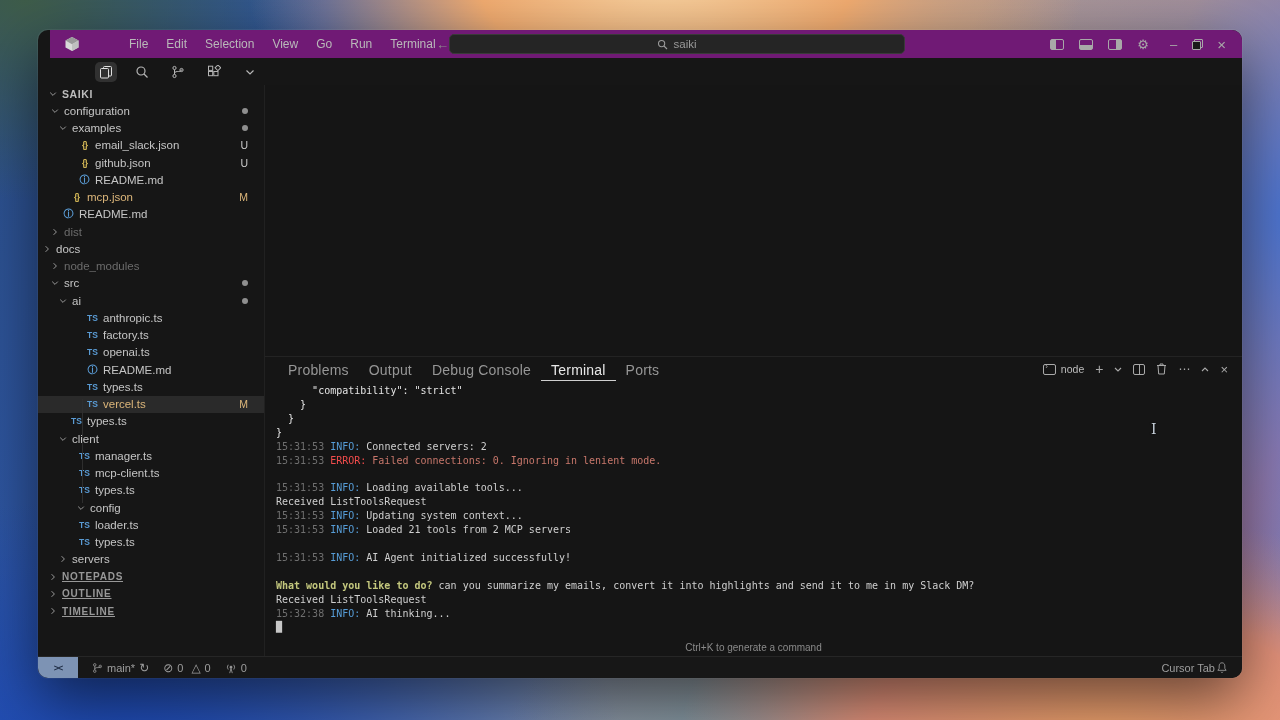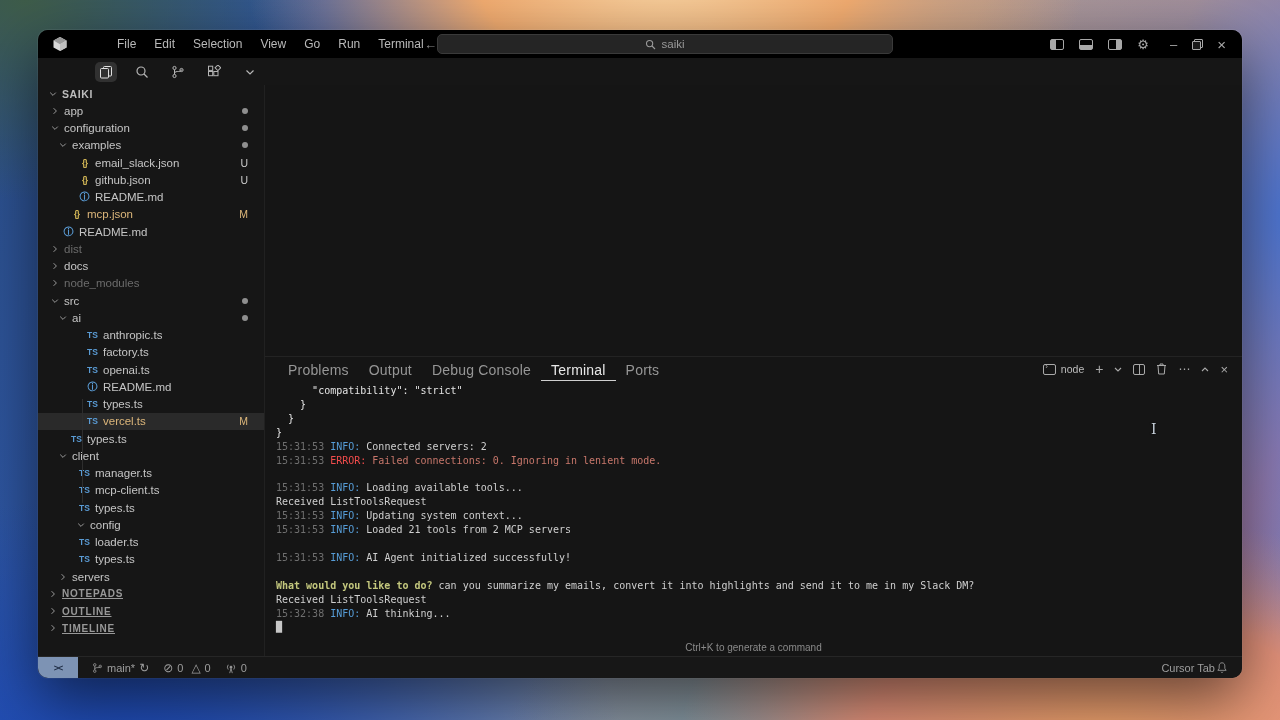--- a/index.html
+++ b/index.html
@@ -20,21 +20,21 @@
 
   
   .window{
     position:absolute; left:38px; top:30px; width:1204px; height:648px;
     background:#161616; border-radius:10px;
     box-shadow:0 22px 60px rgba(0,0,0,.55), 0 0 0 1px rgba(255,255,255,.07);
     color:#c5c5c5; overflow:hidden;
   }
 
   
-  .titlebar{ position:relative; height:28px; background:#000000; }
+  .titlebar{ position:relative; height:28px; background:#701a75;margin-left:12px; }
   .logo{ position:absolute; left:14px; top:6px; width:16px; height:16px; }
   .menus{ position:absolute; left:70px; top:0; height:28px; display:flex; align-items:center; }
   .menu-item{ font-size:12px; color:#b9b9b9; padding:3px 9px; border-radius:4px; cursor:default; }
   .nav-arrows{ position:absolute; left:386px; top:0; height:28px; display:flex; align-items:center; gap:10px;
                color:#8f8f8f; font-size:13px; }
   .searchbox{ position:absolute; left:399px; top:4px; width:456px; height:20px; background:#252525;
               border:1px solid #3a3a3a; border-radius:5px; display:flex; align-items:center; justify-content:center;
               gap:5px; color:#9a9a9a; font-size:11.5px; }
   .win-controls{ position:absolute; right:0; top:0; height:28px; display:flex; align-items:center; gap:15px; padding-right:16px; color:#b0b0b0; }
   .layout-icon{ width:14px; height:11px; border:1px solid #a8a8a8; border-radius:2px; position:relative; }
@@ -212,30 +212,20 @@
               <svg width="8" height="8" viewBox="0 0 8 8">
                 <path d="M1.2 2.6 L4 5.4 L6.8 2.6" fill="none" stroke="currentColor"></path>
               </svg>
             </span>
             <span class="lbl">SAIKI</span>
             <span class="spacer"></span>
           </div>
           <div class="tree-row folder" style="padding-left: 10px;">
             <span class="chev">
               <svg width="8" height="8" viewBox="0 0 8 8">
-                <path d="M2.6 1.2 L5.4 4 L2.6 6.8" fill="none" stroke="currentColor"></path>
-              </svg>
-            </span>
-            <span class="lbl">app</span>
-            <span class="spacer"></span>
-            <span class="dot"></span>
-          </div>
-          <div class="tree-row folder" style="padding-left: 10px;">
-            <span class="chev">
-              <svg width="8" height="8" viewBox="0 0 8 8">
                 <path d="M1.2 2.6 L4 5.4 L6.8 2.6" fill="none" stroke="currentColor"></path>
               </svg>
             </span>
             <span class="lbl">configuration</span>
             <span class="spacer"></span>
             <span class="dot"></span>
           </div>
           <div class="tree-row folder" style="padding-left: 18px;">
             <span class="chev">
               <svg width="8" height="8" viewBox="0 0 8 8">
@@ -276,21 +266,21 @@
           </div>
           <div class="tree-row folder dim" style="padding-left: 10px;">
             <span class="chev">
               <svg width="8" height="8" viewBox="0 0 8 8">
                 <path d="M2.6 1.2 L5.4 4 L2.6 6.8" fill="none" stroke="currentColor"></path>
               </svg>
             </span>
             <span class="lbl">dist</span>
             <span class="spacer"></span>
           </div>
-          <div class="tree-row folder" style="padding-left: 10px; text-align: center;">
+          <div class="tree-row folder" style="padding-left: 2px; text-align: center;">
             <span class="chev">
               <svg width="8" height="8" viewBox="0 0 8 8">
                 <path d="M2.6 1.2 L5.4 4 L2.6 6.8" fill="none" stroke="currentColor"></path>
               </svg>
             </span>
             <span class="lbl">docs</span>
             <span class="spacer"></span>
           </div>
           <div class="tree-row folder dim" style="padding-left: 10px;">
             <span class="chev">

